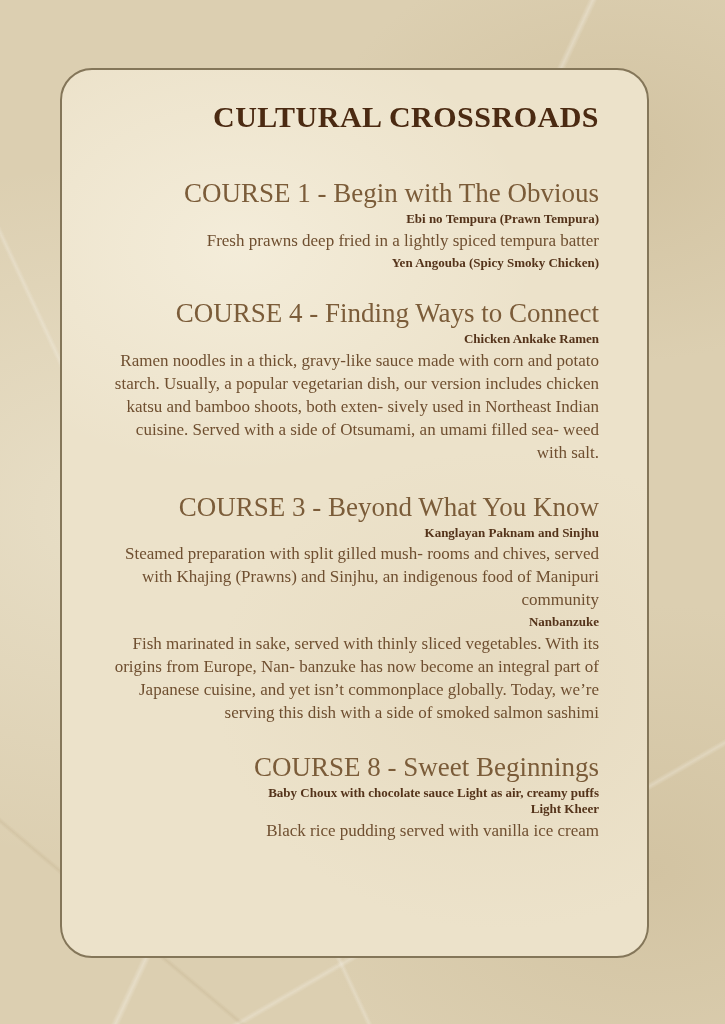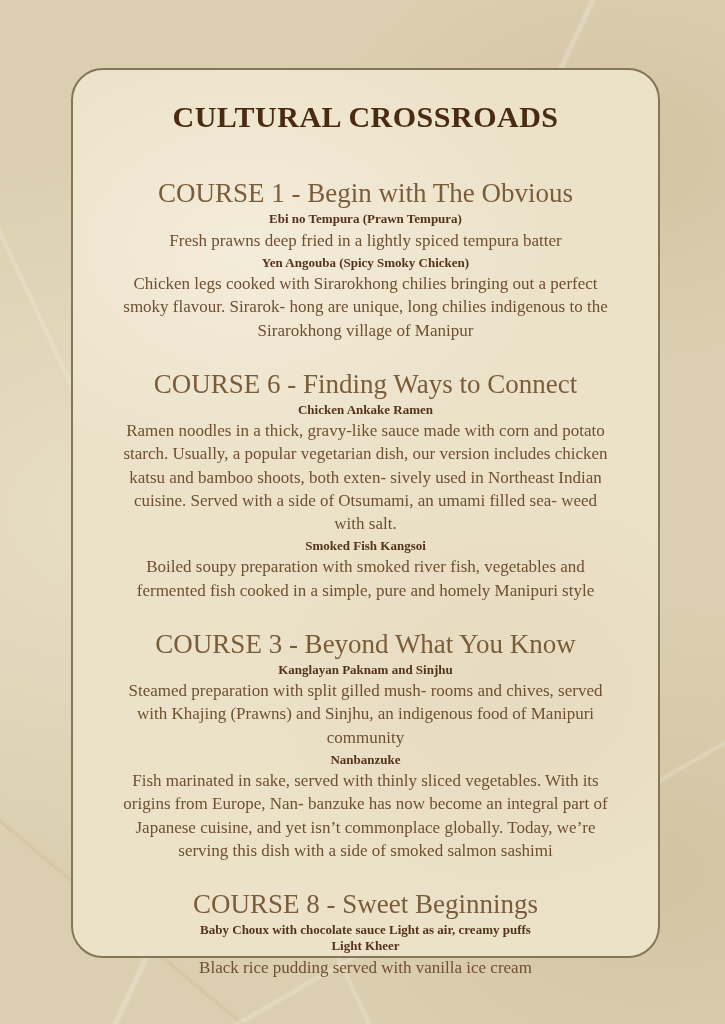--- a/index.html
+++ b/index.html
@@ -29,33 +29,33 @@
       linear-gradient(65deg,  transparent 30.4%, rgba(255,255,255,0.28) 30.7%, transparent 31.0%),
       linear-gradient(150deg, transparent 80.2%, rgba(255,255,255,0.30) 80.5%, transparent 80.8%),
       linear-gradient(40deg,  transparent 12.2%, rgba(172,150,110,0.22) 12.45%, transparent 12.7%),
       radial-gradient(circle 3px at 20% 30%, rgba(170,150,112,0.25), transparent 70%),
       radial-gradient(circle 2px at 70% 60%, rgba(170,150,112,0.25), transparent 70%),
       radial-gradient(circle 2px at 40% 80%, rgba(170,150,112,0.2), transparent 70%);
     opacity: 0.8;
   }
   .card {
     position: absolute;
-    left: 71px;
+    left: 60px;
     top: 68px;
     width: 589px;
     height: 890px;
     box-sizing: border-box;
     border: 2px solid #847659;
     border-radius: 32px;
     background:
       radial-gradient(ellipse 400px 300px at 30% 20%, rgba(250,245,230,0.55), rgba(250,245,230,0) 75%),
       radial-gradient(ellipse 380px 320px at 75% 70%, rgba(222,208,178,0.40), rgba(222,208,178,0) 75%),
       #ece2ca;
     padding: 30px 48px 0 48px;
-    text-align: center;
+    text-align: right;
   }
   .title {
     margin: 0 0 44px 0;
     font-size: 30px;
     font-weight: bold;
     letter-spacing: 0.5px;
     color: #4b2a12;
   }
   .course {
     margin-bottom: 27px;
@@ -90,33 +90,28 @@
     <h1 class="title">CULTURAL CROSSROADS</h1>
 
     <section class="course">
       <h2 class="course-heading">COURSE 1 - Begin with The Obvious</h2>
       <div class="dish">
         <h3 class="dish-name">Ebi no Tempura (Prawn Tempura)</h3>
         <p class="dish-desc">Fresh prawns deep fried in a lightly spiced tempura batter</p>
       </div>
       <div class="dish">
         <h3 class="dish-name">Yen Angouba (Spicy Smoky Chicken)</h3>
-        <p class="dish-desc">Chicken legs cooked with Sirarokhong chilies bringing out a perfect smoky flavour. Sirarok- hong are unique, long chilies indigenous to the Sirarokhong village of Manipur</p>
       </div>
     </section>
 
     <section class="course">
-      <h2 class="course-heading">COURSE 6 - Finding Ways to Connect</h2>
+      <h2 class="course-heading">COURSE 4 - Finding Ways to Connect</h2>
       <div class="dish">
         <h3 class="dish-name">Chicken Ankake Ramen</h3>
         <p class="dish-desc">Ramen noodles in a thick, gravy-like sauce made with corn and potato starch. Usually, a popular vegetarian dish, our version includes chicken katsu and bamboo shoots, both exten- sively used in Northeast Indian cuisine. Served with a side of Otsumami, an umami filled sea- weed with salt.</p>
-      </div>
-      <div class="dish">
-        <h3 class="dish-name">Smoked Fish Kangsoi</h3>
-        <p class="dish-desc">Boiled soupy preparation with smoked river fish, vegetables and fermented fish cooked in a simple, pure and homely Manipuri style</p>
       </div>
     </section>
 
     <section class="course">
       <h2 class="course-heading">COURSE 3 - Beyond What You Know</h2>
       <div class="dish">
         <h3 class="dish-name">Kanglayan Paknam and Sinjhu</h3>
         <p class="dish-desc">Steamed preparation with split gilled mush- rooms and chives, served with Khajing (Prawns) and Sinjhu, an indigenous food of Manipuri community</p>
       </div>
       <div class="dish">

